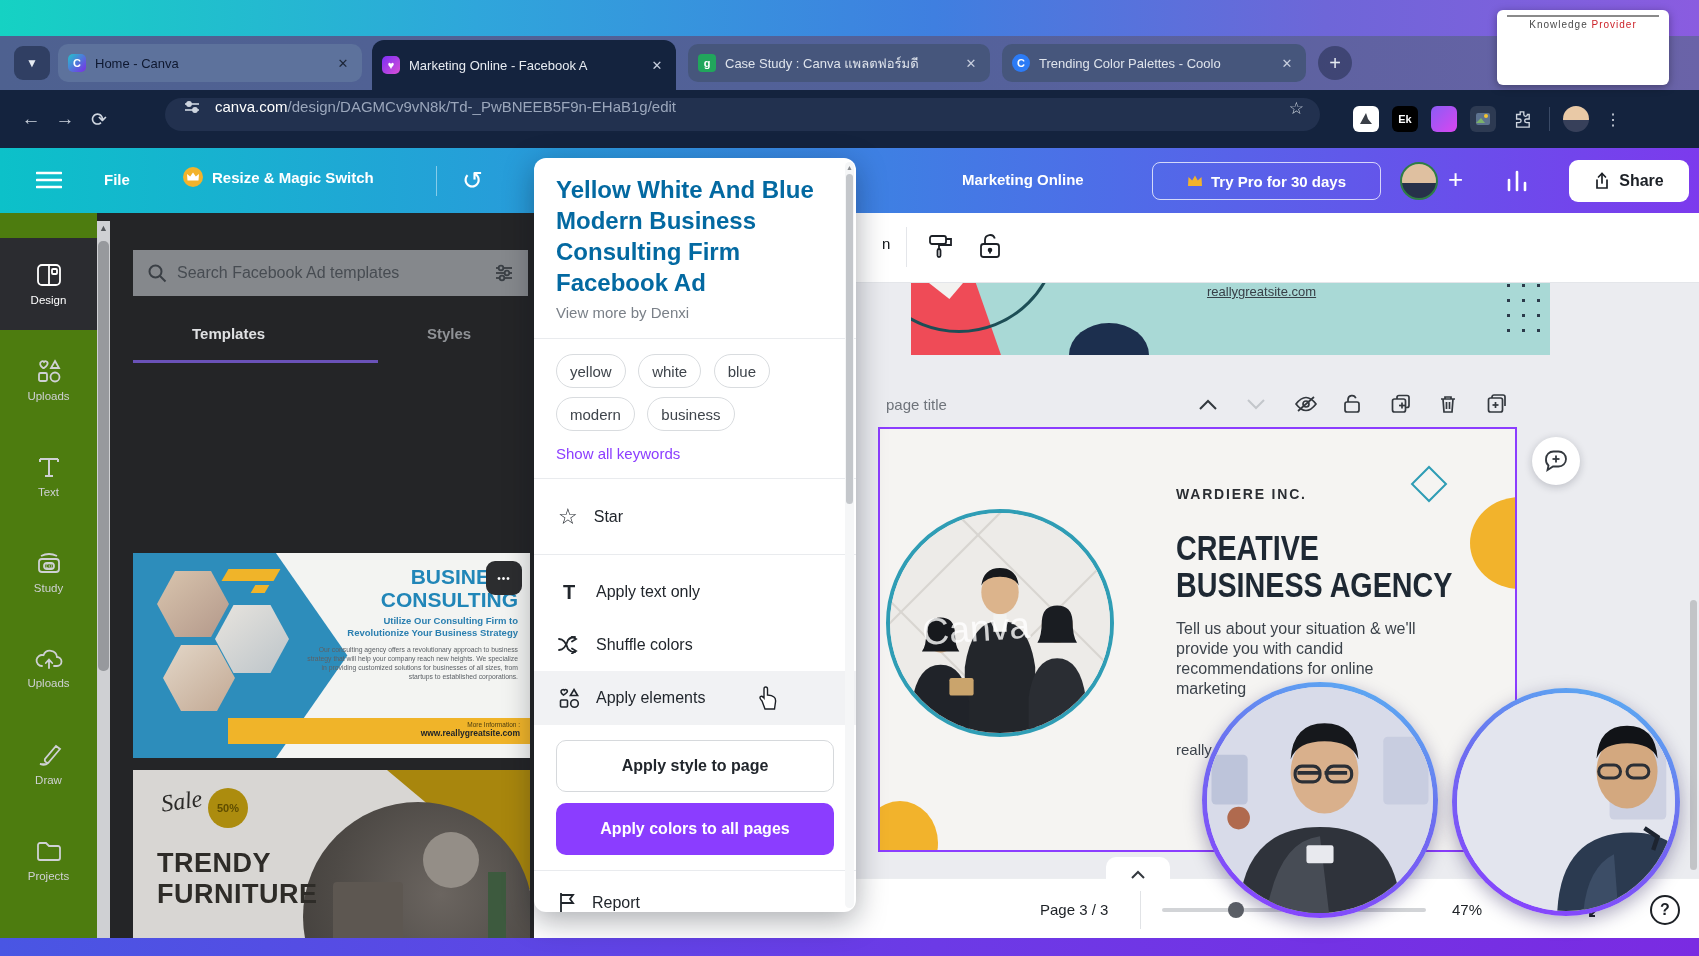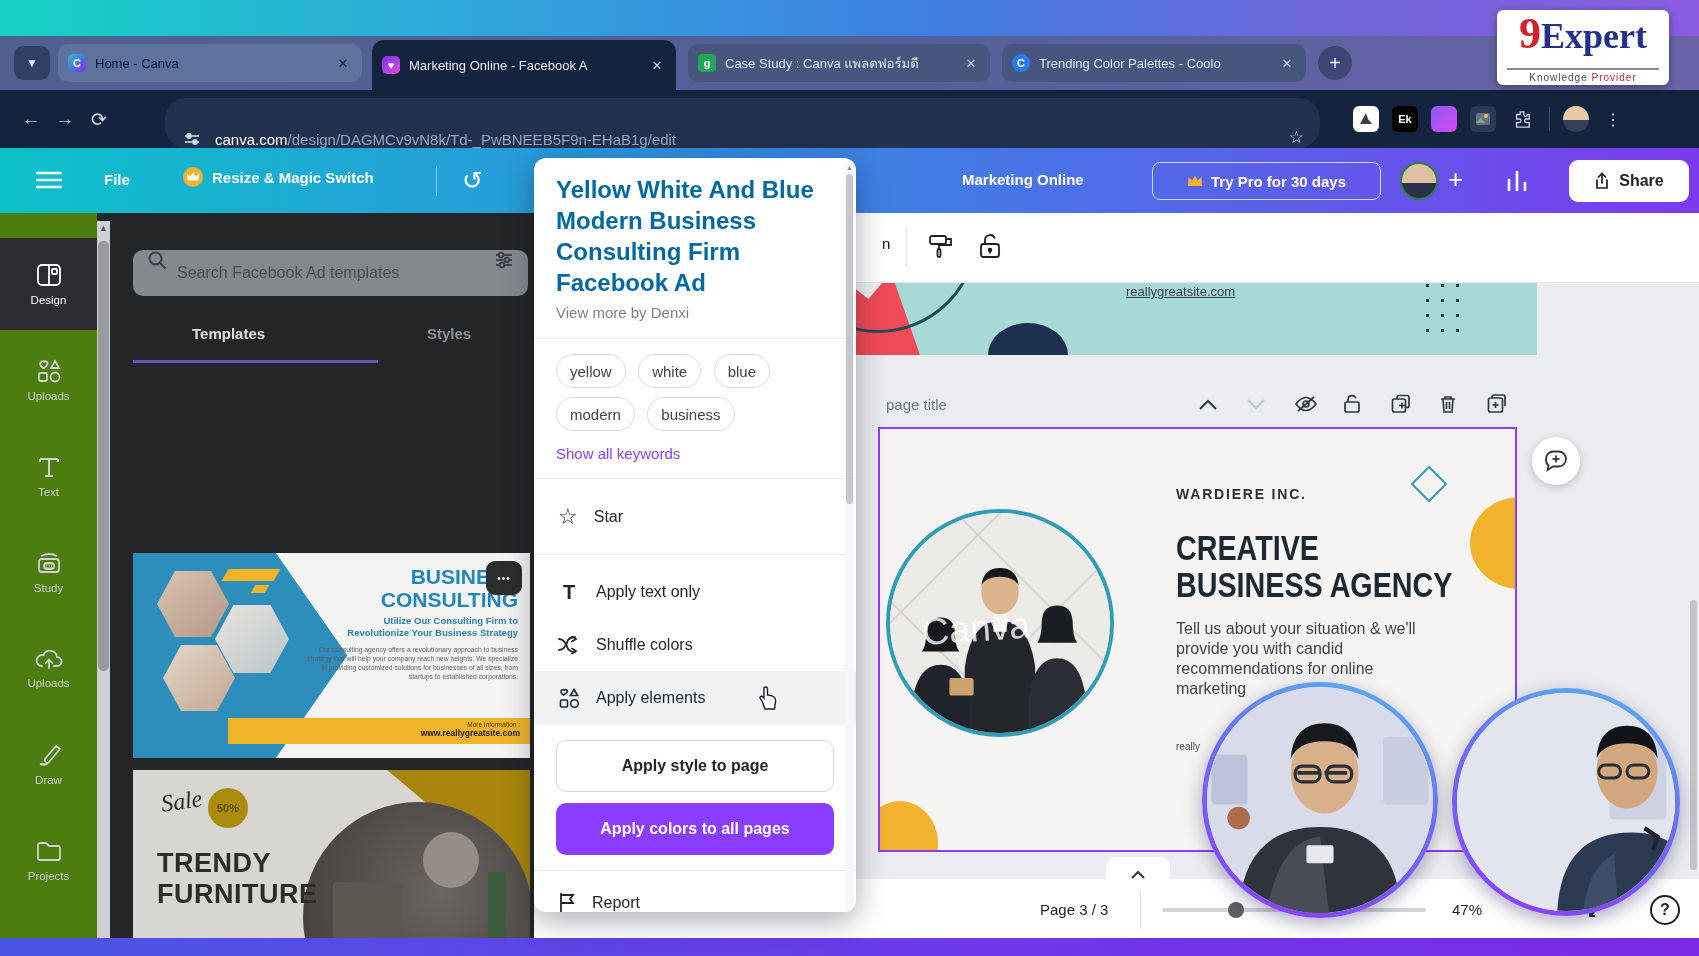--- a/index.html
+++ b/index.html
@@ -10,47 +10,47 @@
   .flex{display:flex;align-items:center}
   
   .topstrip{left:0;top:0;width:1699px;height:36px;background:linear-gradient(90deg,#15d2c3 0%,#2fa6db 28%,#3f7fe0 55%,#6e66d8 78%,#8a5ce0 100%)}
   .tabbar{left:0;top:36px;width:1699px;height:54px;background:linear-gradient(90deg,#4e6190 0%,#53619a 55%,#6a63a8 100%)}
   .tab{position:absolute;top:8px;height:38px;border-radius:10px;display:flex;align-items:center;padding:0 10px;gap:9px;cursor:default}
   .tab .ttl{font-size:13px;white-space:nowrap;overflow:hidden;text-overflow:clip;flex:1}
   .tab .x{font-size:13px;width:18px;text-align:center;flex:none}
   .fav{width:18px;height:18px;border-radius:5px;flex:none;display:flex;align-items:center;justify-content:center;font-size:11px;font-weight:bold;color:#fff}
   .addressbar{left:0;top:90px;width:1699px;height:58px;background:#14233e}
   .navico{color:#cfd6e0;font-size:19px;width:34px;text-align:center}
-  .urlpill{position:absolute;left:165px;top:8px;width:1155px;height:50px;border-radius:21px;background:#22314f;display:flex;align-items:flex-end;color:#fff}
+  .urlpill{position:absolute;left:165px;top:8px;width:1155px;height:33px;border-radius:21px;background:#22314f;display:flex;align-items:flex-start;color:#fff}
   .extico{width:26px;height:26px;border-radius:6px;margin-left:13px;flex:none;display:flex;align-items:center;justify-content:center}
   
   .ctoolbar{left:0;top:148px;width:1699px;height:65px;background:linear-gradient(90deg,#0cc1c9 0%,#2e93de 38%,#4f6ce8 66%,#7c3aed 100%);color:#fff}
   .cbtn{font-size:15px;font-weight:bold;color:#fff}
   
   .rail{left:0;top:213px;width:97px;height:743px;background:#4d7c0f;color:#cfd1d4}
   .railitem{position:absolute;left:0;width:97px;height:92px;display:flex;flex-direction:column;align-items:center;justify-content:center;gap:6px;font-size:11.5px;cursor:pointer}
   .railitem.active{background:#2b2c30;color:#fff}
   
   .panel{left:97px;top:213px;width:437px;height:743px;background:#242527}
   .pscroll{position:absolute;left:0;top:8px;width:13px;height:726px;background:#cfd0d3}
   .pthumb{position:absolute;left:1px;top:20px;width:11px;height:430px;background:#97999d;border-radius:5px}
-  .search{position:absolute;left:36px;top:37px;width:395px;height:46px;border-radius:10px;background:#85888c;display:flex;padding:0 14px;gap:10px}
+  .search{position:absolute;left:36px;top:37px;width:395px;height:46px;border-radius:0;background:#85888c;display:flex;align-items:center;padding:0 14px;gap:10px}
   .search input{flex:1;border:0;outline:0;background:transparent;font-size:16px;color:#2e3338;font-family:"Liberation Sans",sans-serif}
   .search input::placeholder{color:#474c52;opacity:1}
   .ptab{position:absolute;top:112px;font-size:15px;font-weight:bold}
   .thumb{position:absolute;left:36px;width:397px;overflow:hidden}
   
   .popup{left:534px;top:158px;width:322px;height:754px;background:#fff;border-radius:12px;box-shadow:0 8px 30px rgba(10,15,25,.35);z-index:50;overflow:hidden}
   .chip{display:inline-flex;align-items:center;height:34px;padding:0 13px;border:1.5px solid #d9dcdf;border-radius:17px;font-size:15px;color:#3e444b;margin:0 8px 9px 0;background:#fff}
   .mrow{position:absolute;left:0;width:322px;height:54px;display:flex;align-items:center;gap:16px;padding:0 24px;font-size:16px;color:#21262c;cursor:pointer}
   .pdiv{position:absolute;left:0;width:322px;height:1px;background:#e9ebee}
   .pbtn{position:absolute;left:22px;width:278px;height:52px;border-radius:10px;font-size:16px;display:flex;align-items:center;justify-content:center;cursor:pointer}
   
   .ctxbar{left:534px;top:213px;width:1165px;height:70px;background:#fff;border-bottom:1px solid #e4e6ea}
-  .sliver{left:830px;top:283px;width:707px;height:72px;background:#a9d9d6;overflow:hidden}
+  .sliver{left:911px;top:283px;width:639px;height:72px;background:#a9d9d6;overflow:hidden}
   .ptrow-ic{width:22px;text-align:center;color:#33383e}
   .page3{left:878px;top:427px;width:639px;height:425px;background:#f5f4f2;border:2px solid #8b3dff;overflow:hidden}
   .statusbar{left:534px;top:878px;width:1165px;height:62px;background:#fff;border-top:1px solid #eceef0}
   .bottomstrip{left:0;top:938px;width:1699px;height:18px;background:linear-gradient(90deg,#4956e3 0%,#6c3ae6 55%,#7a2be2 100%);z-index:40}
   .cam{border-radius:50%;padding:5px;background:linear-gradient(200deg,#57b7f2 0%,#6d6df0 45%,#8b3dff 100%);z-index:60;box-shadow:0 6px 18px rgba(30,20,80,.35)}
   .cam .inner{width:100%;height:100%;border-radius:50%;overflow:hidden;background:#dfe2ee}
   .logo9{left:1497px;top:10px;width:172px;height:75px;background:#fff;border-radius:6px;z-index:80;box-shadow:0 2px 8px rgba(0,0,0,.35);text-align:center;padding-top:2px}
   svg{display:block}
 </style>
 </head>
@@ -442,21 +442,21 @@
     </div>
   </div>
 
   <div class="abs page3">
     <div class="abs" style="left:296px;top:57px;font-size:14px;font-weight:bold;letter-spacing:1.8px;color:#2b2e33">WARDIERE INC.</div>
     <div class="abs" style="left:296px;top:100px;font-size:35px;font-weight:bold;color:#1e2833;line-height:37px;transform:scaleX(.82);transform-origin:left top;white-space:nowrap">
       <div>CREATIVE</div>
       <div>BUSINESS AGENCY</div>
     </div>
     <div class="abs" style="left:296px;top:190px;width:254px;font-size:16px;line-height:20px;color:#3c434b">Tell us about your situation &amp; we'll provide you with candid recommendations for online marketing</div>
-    <div class="abs" style="left:296px;top:312px;font-size:10px;color:#3c434b;">really</div>
+    <div class="abs" style="left:296px;top:312px;font-size:15px;color:#3c434b;">really</div>
 
     <div class="abs" style="left:536px;top:42px;width:26px;height:26px;border:2px solid #2f9db5;transform:rotate(45deg)"></div>
     <div class="abs" style="left:590px;top:68px;width:100px;height:92px;border-radius:50%;background:#f2b32c"></div>
     <div class="abs" style="left:-18px;top:372px;width:76px;height:84px;border-radius:50%;background:#f2b32c"></div>
     <div class="abs" style="left:334px;top:397px;width:86px;height:52px;border-radius:50%;background:#17819b"></div>
 
     <div class="abs" style="left:6px;top:80px;width:228px;height:228px;border-radius:50%;border:4px solid #2f9db5;overflow:hidden;background:#edebe8">
       <svg width="220" height="220" viewBox="0 0 200 200">
         <rect width="200" height="200" fill="#edebe8"></rect>
         <line x1="-20" y1="60" x2="120" y2="200" stroke="#d8d5d1" stroke-width="2"></line>
@@ -624,23 +624,20 @@
         <ellipse cx="78" cy="36" rx="14" ry="17" fill="#d3a87f"></ellipse>
         <path d="M64 30 q1-15 14-15 q13 0 14 15 q-3-7-14-7 q-11 0-14 7Z" fill="#111317"></path>
         <rect x="65" y="33" width="10" height="6" rx="3" fill="none" stroke="#2b2f36" stroke-width="1.4"></rect>
         <rect x="78" y="33" width="10" height="6" rx="3" fill="none" stroke="#2b2f36" stroke-width="1.4"></rect>
         <path d="M86 62 l6 4 l-2 6" fill="none" stroke="#1d2430" stroke-width="2"></path>
       </svg>
     </div>
   </div>
 
   <div class="abs logo9">
-    <div style="line-height:44px">
-      <span style="font-family:'Liberation Serif',serif;font-size:44px;font-weight:bold;color:#d42027">9</span><span style="font-family:'Liberation Serif',serif;font-size:36px;font-weight:bold;color:#23308c">Expert</span>
-    </div>
     <div style="width:152px;height:2px;background:#8a8a8a;margin:3px auto 2px"></div>
     <div style="font-size:10px;letter-spacing:1px">
       <span style="color:#4a4a4a">Knowledge</span>
       <span style="color:#cc2229">Provider</span>
     </div>
   </div>
 
 </div>
 
 </body></html>

